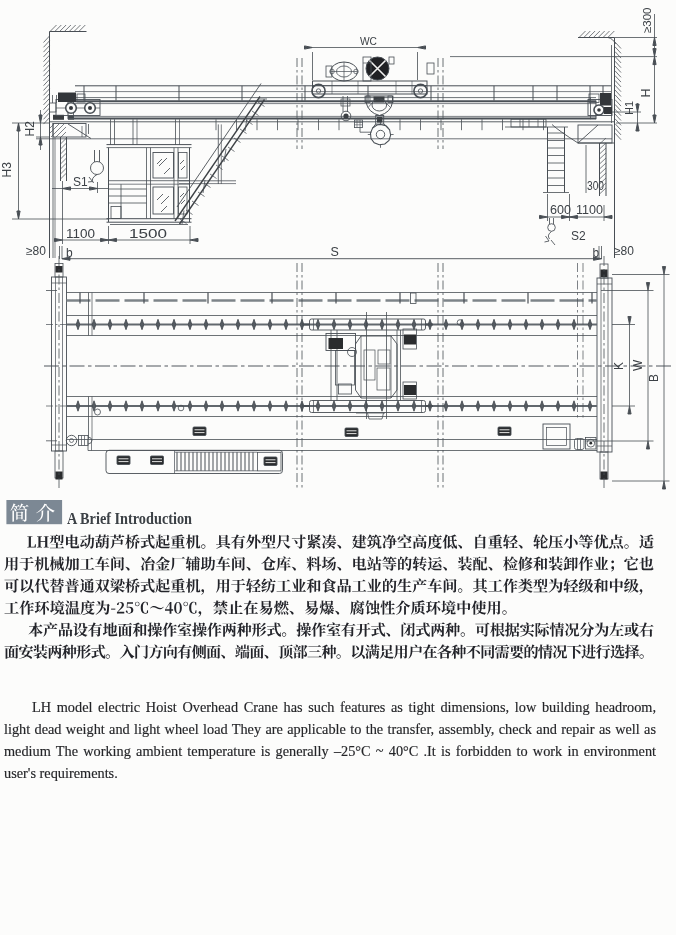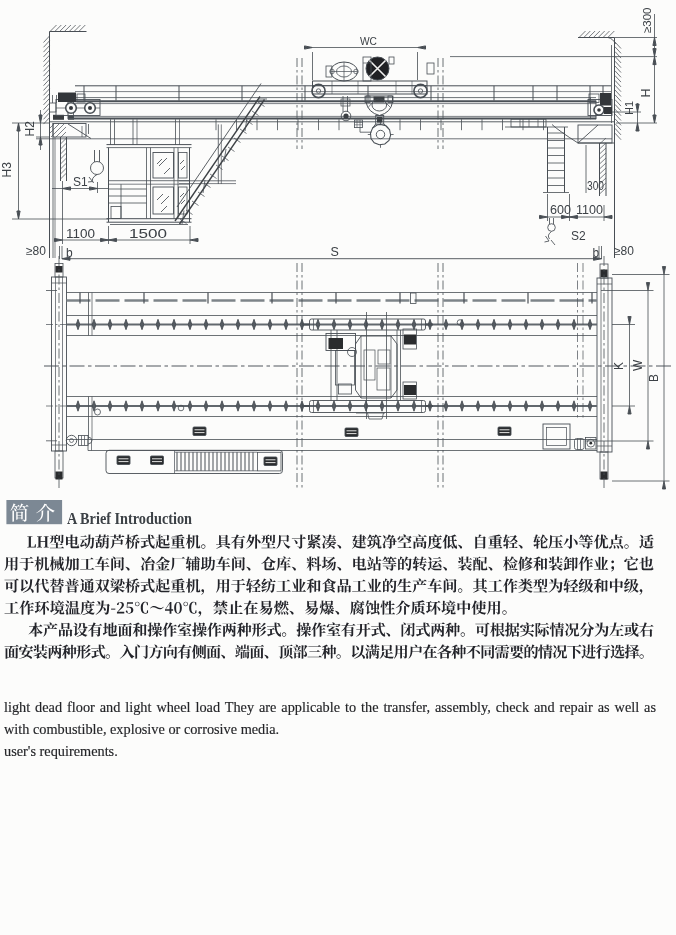--- a/index.html
+++ b/index.html
@@ -1132,16 +1132,17 @@
 <use href="#g150" transform="translate(566.7,657.4) scale(0.015200)"></use>
 <use href="#g151" transform="translate(581.1,657.4) scale(0.015200)"></use>
 <use href="#g152" transform="translate(595.5,657.4) scale(0.015200)"></use>
 <use href="#g153" transform="translate(609.9,657.4) scale(0.015200)"></use>
 <use href="#g154" transform="translate(624.4,657.4) scale(0.015200)"></use>
 <use href="#g14" transform="translate(638.8,657.4) scale(0.015200)"></use>
 </g>
 <text x="67" y="524" style="font-family:'Liberation Serif',serif;font-weight:bold" font-size="17" textLength="125" lengthAdjust="spacingAndGlyphs" fill="#1d1e22">A Brief Introduction</text>
 </svg>
 <div class="eng" style="top:696px">
-<div>light dead floor and light wheel load They are applicable to the transfer, assembly, check and repair as well as</div>
-<div class="last">with combustible, explosive or corrosive media.</div>
+<div><span style="padding-left:28px"></span>LH model electric Hoist Overhead Crane has such features as tight dimensions, low building headroom,</div>
+<div>light dead weight and light wheel load They are applicable to the transfer, assembly, check and repair as well as</div>
+<div>medium The working ambient temperature is generally –25°C ~ 40°C .It is forbidden to work in environment</div>
 <div class="last">user's requirements.</div>
 </div>
 </div>
 </body></html>

